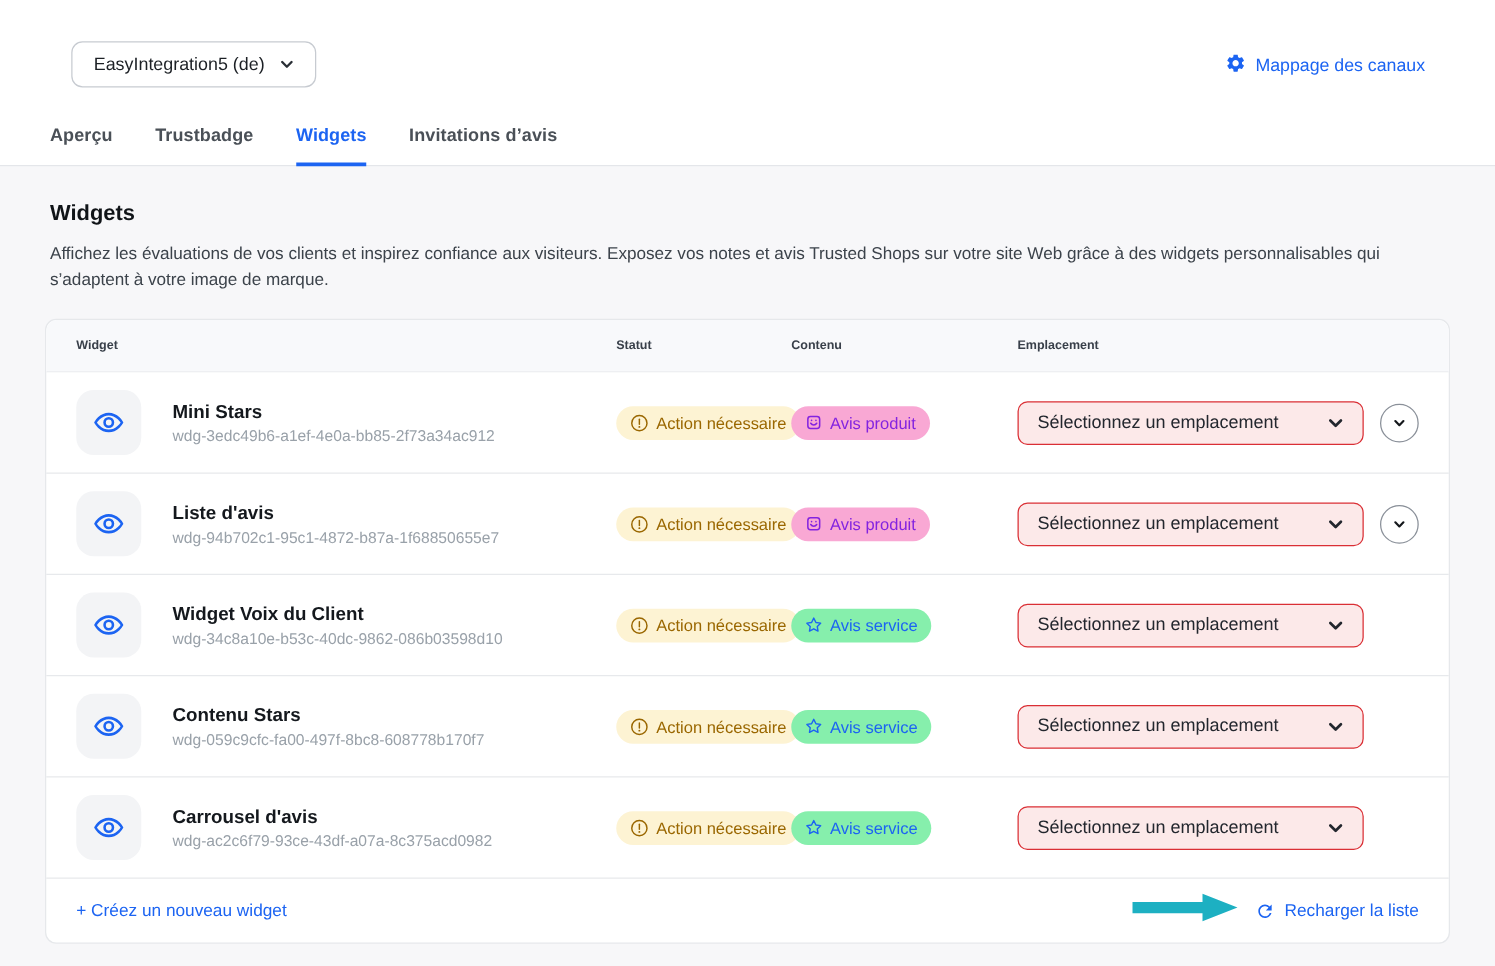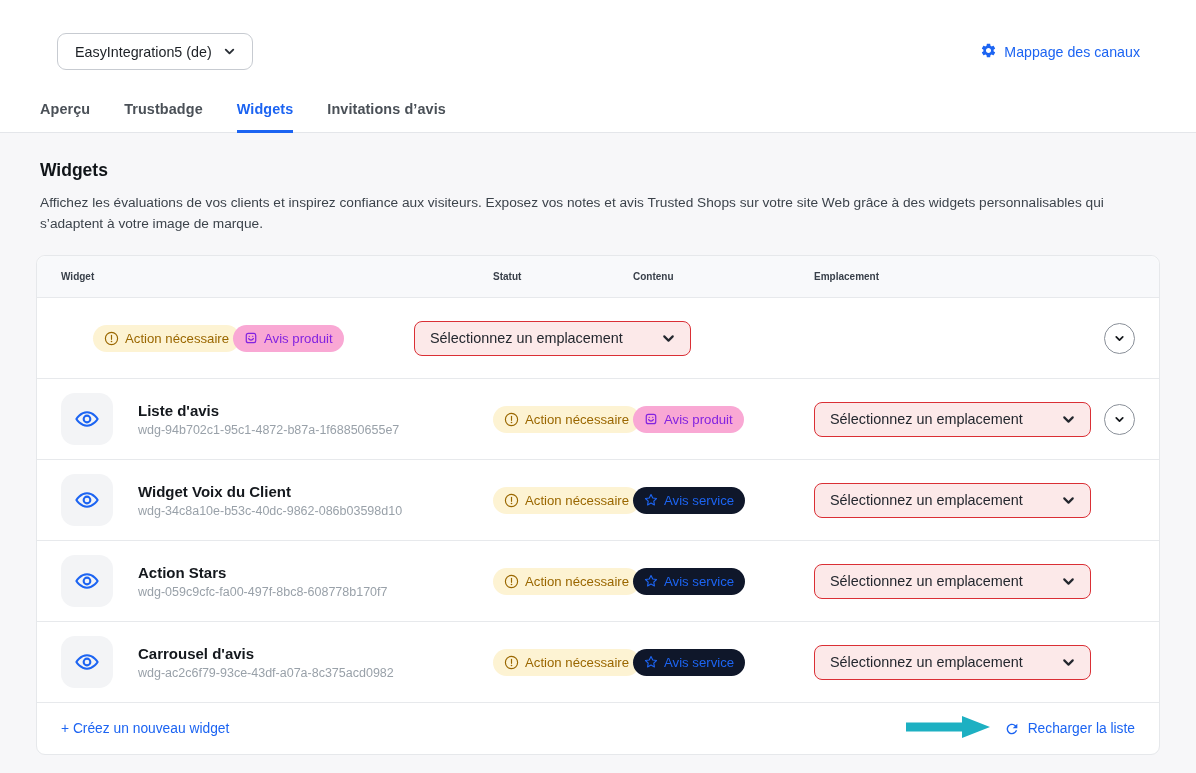--- a/index.html
+++ b/index.html
@@ -79,21 +79,21 @@
   .wname { font-size:15px; font-weight:700; color:#14181d; }
   .wid { font-size:12.5px; color:#99a1a9; margin-top:4px; }
   .badge {
     display:inline-flex; align-items:center; gap:6px;
     height:27px; padding:0 11px; border-radius:14px;
     font-size:13.2px; white-space:nowrap;
   }
   .badge svg { flex:0 0 auto; }
   .badge-status { background:#fdf3d3; color:#9a6700; }
   .content-product { background:#f9a8d4; color:#8323e0; }
-  .content-service { background:#0f172a; color:#1c64f2; }
+  .content-service { background:#86efac; color:#1c64f2; }
   .bicon { display:inline-flex; }
   .placement-select {
     width:277px; height:35px;
     background:#fce9e9; border:1.6px solid #da2f35; border-radius:8px;
     display:flex; align-items:center; justify-content:space-between;
     padding:0 13px 0 15px; font-size:14.4px; color:#23272e;
     cursor:pointer; font-family:inherit;
   }
   .expand-btn {
     width:31px; height:31px; border-radius:50%;
@@ -150,20 +150,34 @@
     <div class="thead">
       <div class="col-widget">Widget</div>
       <div class="col-statut">Statut</div>
       <div class="col-contenu">Contenu</div>
       <div class="col-empl">Emplacement</div>
       <div class="col-expand"></div>
     </div>
 
     <div id="rows">
   <div class="row">
+    <div class="col-widget">
+      <button class="eye-btn">
+        <span style="display:inline-flex;">
+          <svg width="26" height="26" viewBox="0 0 24 24" fill="none" stroke="#1c64f2" stroke-width="1.9" stroke-linecap="round" stroke-linejoin="round">
+                  <path d="M2.2 12s3.4-6.2 9.8-6.2S21.8 12 21.8 12s-3.4 6.2-9.8 6.2S2.2 12 2.2 12z"></path>
+                  <circle cx="12" cy="12" r="3.1"></circle>
+                </svg>
+        </span>
+      </button>
+      <div class="winfo">
+        <div class="wname">Mini Stars</div>
+        <div class="wid">wdg-3edc49b6-a1ef-4e0a-bb85-2f73a34ac912</div>
+      </div>
+    </div>
     <div class="col-statut">
       <span class="badge badge-status">
         <span style="display:inline-flex;">
           <svg width="15" height="15" viewBox="0 0 16 16" fill="none" stroke="currentColor" stroke-width="1.25">
                   <circle cx="8" cy="8" r="6.5"></circle>
                   <path d="M8 4.7v4.2" stroke-linecap="round"></path>
                   <circle cx="8" cy="11.2" r="0.85" fill="currentColor" stroke="none"></circle>
                 </svg>
         </span>
         <span>Action nécessaire</span>
@@ -329,21 +343,21 @@
     <div class="col-widget">
       <button class="eye-btn">
         <span style="display:inline-flex;">
           <svg width="26" height="26" viewBox="0 0 24 24" fill="none" stroke="#1c64f2" stroke-width="1.9" stroke-linecap="round" stroke-linejoin="round">
                   <path d="M2.2 12s3.4-6.2 9.8-6.2S21.8 12 21.8 12s-3.4 6.2-9.8 6.2S2.2 12 2.2 12z"></path>
                   <circle cx="12" cy="12" r="3.1"></circle>
                 </svg>
         </span>
       </button>
       <div class="winfo">
-        <div class="wname">Action Stars</div>
+        <div class="wname">Contenu Stars</div>
         <div class="wid">wdg-059c9cfc-fa00-497f-8bc8-608778b170f7</div>
       </div>
     </div>
     <div class="col-statut">
       <span class="badge badge-status">
         <span style="display:inline-flex;">
           <svg width="15" height="15" viewBox="0 0 16 16" fill="none" stroke="currentColor" stroke-width="1.25">
                   <circle cx="8" cy="8" r="6.5"></circle>
                   <path d="M8 4.7v4.2" stroke-linecap="round"></path>
                   <circle cx="8" cy="11.2" r="0.85" fill="currentColor" stroke="none"></circle>

